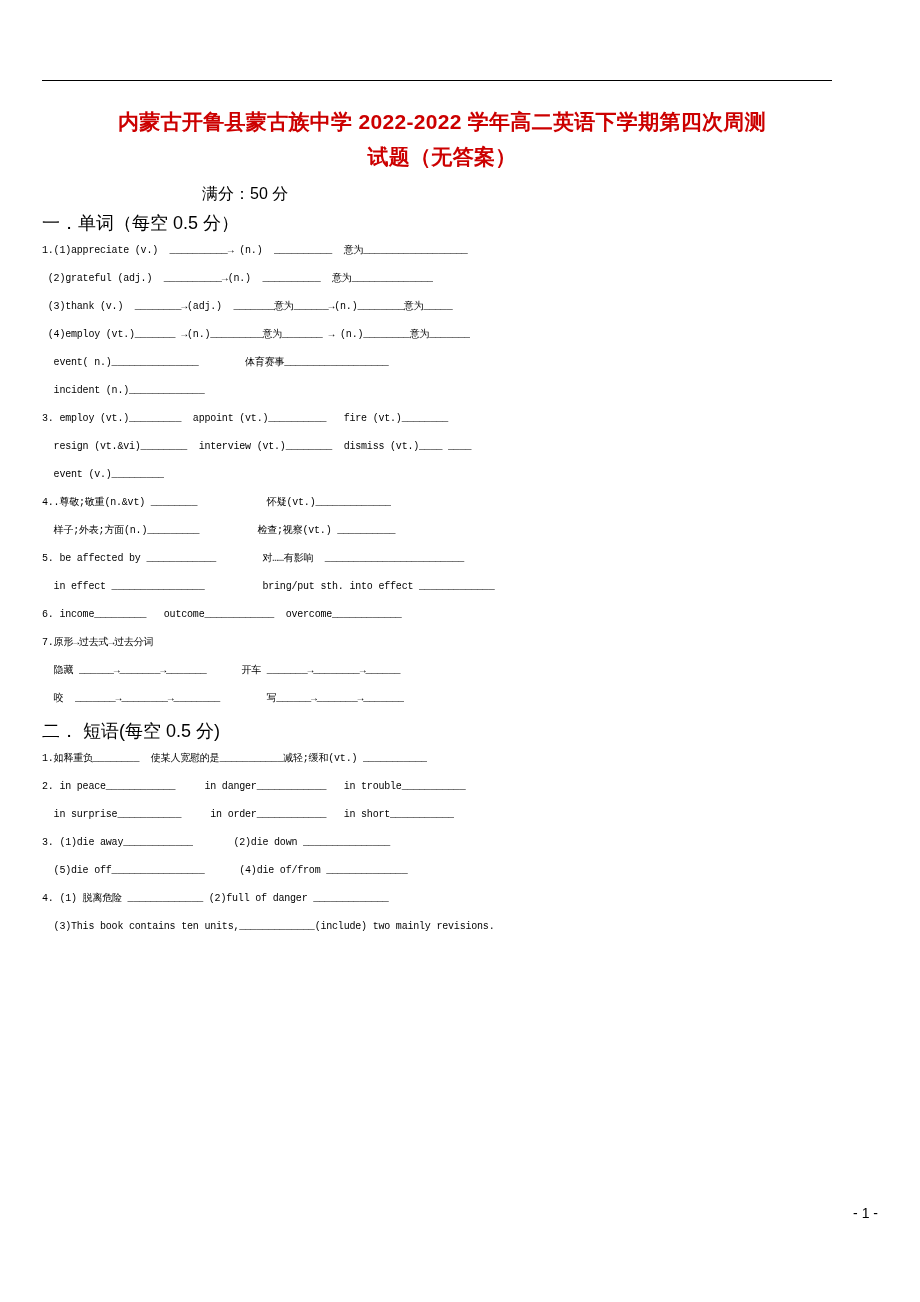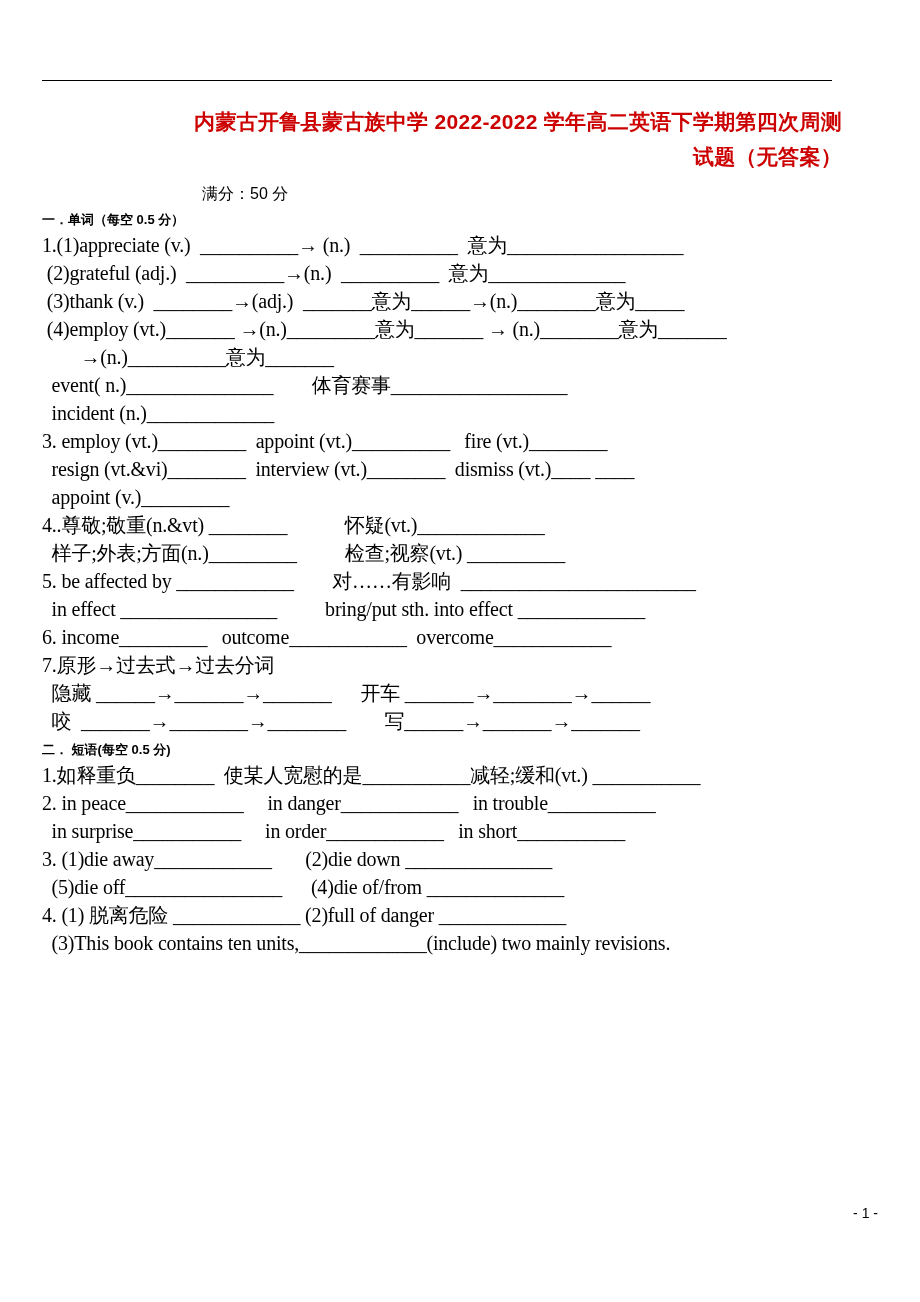--- a/index.html
+++ b/index.html
@@ -33,42 +33,41 @@
     position: absolute;
     left: 42px;
     top: 104px;
     width: 800px;
   }
   .doc-title {
     color: #cc0000;
     font-weight: bold;
     font-size: 21px;
     line-height: 35px;
-    text-align: right;
+    text-align: center;
     font-family: "Liberation Sans", sans-serif;
     margin: 0 0 2px 0;
     letter-spacing: 0.3px;
   }
   .score-line {
     font-size: 16px;
     margin: 10px 0 6px 0;
     padding-left: 160px;
     font-family: "Liberation Sans", sans-serif;
   }
   .section-head {
-    font-size: 13px;
+    font-size: 18px;
     margin: 6px 0 2px 0;
     font-family: "Liberation Sans", sans-serif;
-    font-weight: bold;
   }
   .ln {
-    font-size: 20px;
+    font-size: 10px;
     line-height: 28px;
     white-space: pre;
-    font-family: Liberation Serif, serif;
+    font-family: Liberation Mono, monospace;
     letter-spacing: -0.2px;
   }
   .pagenum {
     position: absolute;
     right: 42px;
     top: 1205px;
     font-size: 14px;
     font-family: "Liberation Sans", sans-serif;
   }
 </style>
@@ -87,26 +86,25 @@
     </div>
 
     <div class="score-line">满分：50 分</div>
 
     <div class="section-head">一．单词（每空 0.5 分）</div>
 
     <div class="ln">1.(1)appreciate (v.)  __________→ (n.)  __________  意为__________________</div>
     <div class="ln"> (2)grateful (adj.)  __________→(n.)  __________  意为______________</div>
     <div class="ln"> (3)thank (v.)  ________→(adj.)  _______意为______→(n.)________意为_____</div>
     <div class="ln"> (4)employ (vt.)_______ →(n.)_________意为_______ → (n.)________意为_______</div>
-    <div class="ln">        →(n.)__________意为_______</div>
     <div class="ln">  event( n.)_______________        体育赛事__________________</div>
     <div class="ln">  incident (n.)_____________</div>
     <div class="ln">3. employ (vt.)_________  appoint (vt.)__________   fire (vt.)________</div>
     <div class="ln">  resign (vt.&amp;vi)________  interview (vt.)________  dismiss (vt.)____ ____</div>
-    <div class="ln">  appoint (v.)_________</div>
+    <div class="ln">  event (v.)_________</div>
     <div class="ln">4..尊敬;敬重(n.&amp;vt) ________            怀疑(vt.)_____________</div>
     <div class="ln">  样子;外表;方面(n.)_________          检查;视察(vt.) __________</div>
     <div class="ln">5. be affected by ____________        对……有影响  ________________________</div>
     <div class="ln">  in effect ________________          bring/put sth. into effect _____________</div>
     <div class="ln">6. income_________   outcome____________  overcome____________</div>
     <div class="ln">7.原形→过去式→过去分词</div>
     <div class="ln">  隐藏 ______→_______→_______      开车 _______→________→______</div>
     <div class="ln">  咬  _______→________→________        写______→_______→_______</div>
 
     <div class="section-head">二．  短语(每空 0.5 分)</div>

